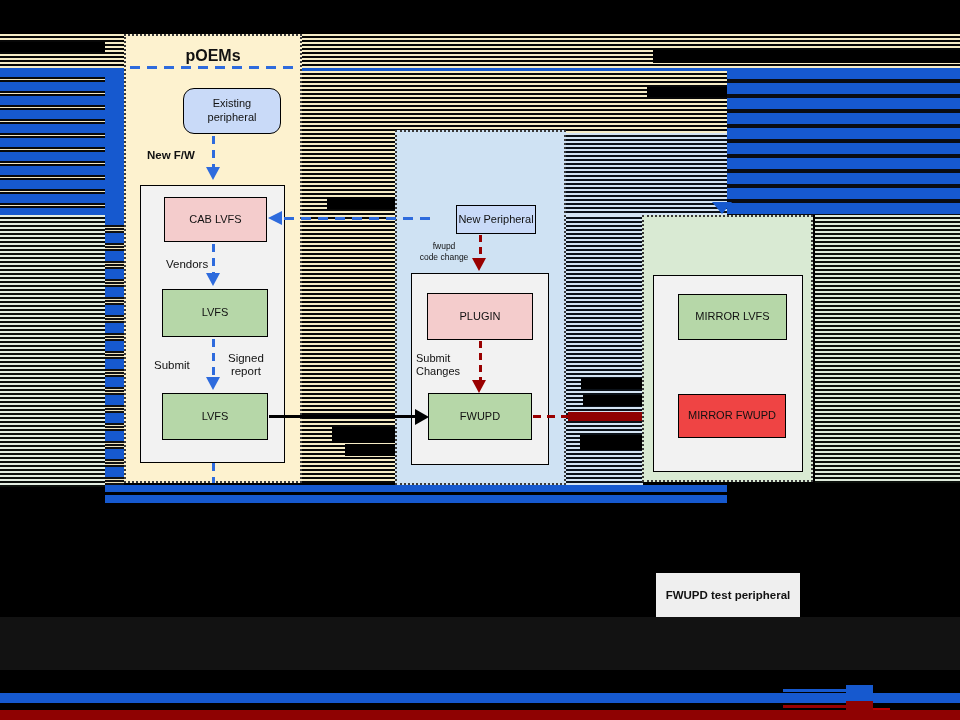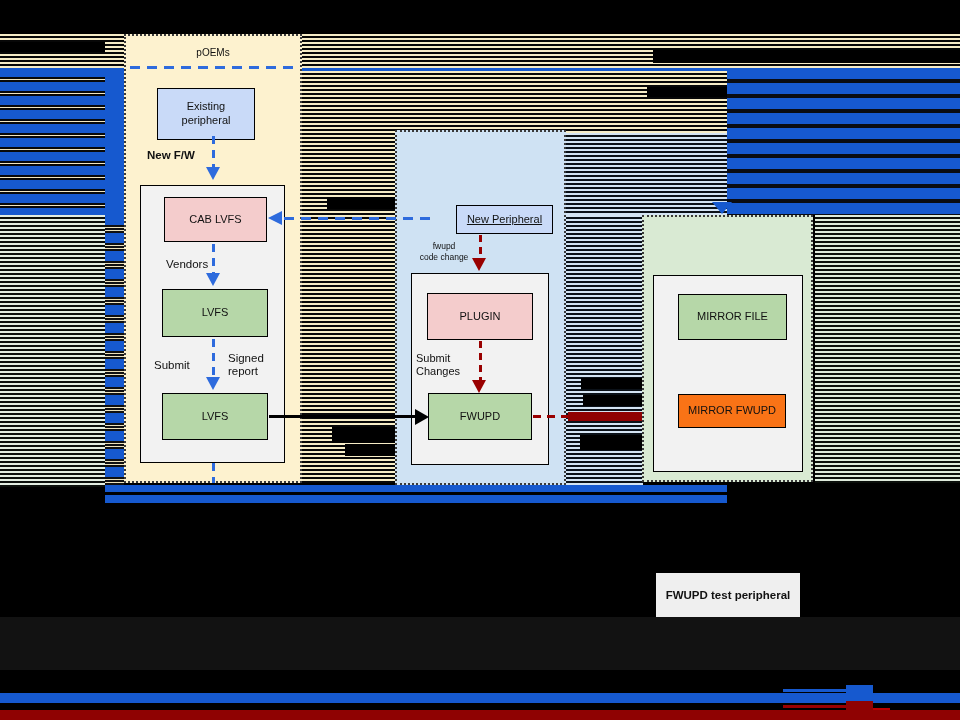--- a/index.html
+++ b/index.html
@@ -16,21 +16,21 @@
   .col-blue-mix{background:repeating-linear-gradient(180deg,#1659cf 0 10px,#101010 10px 12px,#ece2bd 12px 13px,#101010 13px 15px,#ece2bd 15px 16px,#101010 16px 18px);}
   .solid-blue{background:#1659cf;}
   .solid-black{background:#000;}
   .solid-red{background:#8f0202;}
   .dark-band{background:#121212;}
   
   .container-box{border:2px dotted #3a3a3a;box-sizing:border-box;}
   .node{border:1px solid #000;box-sizing:border-box;display:flex;align-items:center;
         justify-content:center;text-align:center;font-size:11px;line-height:1.25;white-space:pre-line;}
   .panel{border:1px solid #000;box-sizing:border-box;background:#f2f2f2;}
-  .ctitle{font-weight:normal;font-size:10px;text-align:center;white-space:pre-line;line-height:1.3;}
+  .ctitle{font-weight:bold;font-size:16px;text-align:center;white-space:pre-line;line-height:1.3;}
   .lbl{font-size:11.5px;white-space:pre-line;line-height:1.15;}
   .lbl-sm{font-size:8.5px;text-align:center;white-space:pre-line;line-height:1.25;}
   
   .hdash-blue{height:3px;background:repeating-linear-gradient(90deg,#2e6bdd 0 10px,transparent 10px 17px);}
   .vdash-blue{width:3px;background:repeating-linear-gradient(180deg,#2e6bdd 0 8px,transparent 8px 14px);}
   .hdash-red{height:3px;background:repeating-linear-gradient(90deg,#990000 0 8px,transparent 8px 14px);}
   .vdash-red{width:3px;background:repeating-linear-gradient(180deg,#990000 0 7px,transparent 7px 12px);}
   .hline-black{height:3px;background:#000;}
   .tri{width:0;height:0;}
   .tri-down-blue{border-left:7px solid transparent;border-right:7px solid transparent;border-top:13px solid #2e6bdd;}
@@ -68,44 +68,44 @@
   <div class="abs solid-black" style="left:332px;top:427px;width:64px;height:16px;"></div>
   <div class="abs solid-black" style="left:345px;top:444px;width:51px;height:12px;"></div>
   <div class="abs solid-black" style="left:581px;top:378px;width:61px;height:11px;"></div>
   <div class="abs solid-black" style="left:583px;top:395px;width:59px;height:11px;"></div>
   <div class="abs solid-black" style="left:580px;top:435px;width:62px;height:15px;"></div>
 
   <div class="abs container-box" style="left:124px;top:34px;width:178px;height:449px;background:#fdf2cf;"></div>
   <div class="abs ctitle" style="left:124px;top:46px;width:178px;">pOEMs</div>
   <div class="abs hdash-blue" style="left:130px;top:66px;width:166px;"></div>
 
-  <div class="abs node" style="left:157px;top:88px;width:98px;height:52px;background:#c9daf8;">Existing
+  <div class="abs node" style="left:183px;top:88px;width:98px;height:46px;background:#c9daf8;border-radius:11px;">Existing
 peripheral</div>
 
   <div class="abs lbl" style="left:147px;top:149px;font-weight:bold;">New F/W</div>
 
   <div class="abs panel" style="left:140px;top:185px;width:145px;height:278px;"></div>
   <div class="abs node" style="left:164px;top:197px;width:103px;height:45px;background:#f4cccc;">CAB LVFS</div>
   <div class="abs lbl" style="left:166px;top:258px;">Vendors</div>
   <div class="abs node" style="left:162px;top:289px;width:106px;height:48px;background:#b6d7a8;">LVFS</div>
   <div class="abs lbl" style="left:154px;top:359px;">Submit</div>
-  <div class="abs lbl" style="left:228px;top:352px;">Signed
+  <div class="abs lbl" style="left:228px;top:352px;text-align:center;">Signed
 report</div>
   <div class="abs node" style="left:162px;top:393px;width:106px;height:47px;background:#b6d7a8;">LVFS</div>
 
   <div class="abs vdash-blue" style="left:212px;top:136px;height:32px;"></div>
   <div class="abs tri tri-down-blue" style="left:206px;top:167px;"></div>
   <div class="abs vdash-blue" style="left:212px;top:244px;height:30px;"></div>
   <div class="abs tri tri-down-blue" style="left:206px;top:273px;"></div>
   <div class="abs vdash-blue" style="left:212px;top:339px;height:39px;"></div>
   <div class="abs tri tri-down-blue" style="left:206px;top:377px;"></div>
   <div class="abs vdash-blue" style="left:212px;top:463px;height:20px;"></div>
 
   <div class="abs container-box" style="left:395px;top:130px;width:171px;height:355px;background:#cfe2f3;"></div>
-  <div class="abs node" style="left:456px;top:205px;width:97px;height:29px;background:#c9daf8;text-decoration:underline;">New Peripheral</div>
+  <div class="abs node" style="left:456px;top:205px;width:80px;height:29px;background:#c9daf8;">New Peripheral</div>
   <div class="abs lbl-sm" style="left:400px;top:241px;width:88px;">fwupd
 code change</div>
   <div class="abs panel" style="left:411px;top:273px;width:138px;height:192px;"></div>
   <div class="abs node" style="left:427px;top:293px;width:106px;height:47px;background:#f4cccc;">PLUGIN</div>
   <div class="abs lbl" style="left:416px;top:352px;font-size:11px;">Submit
 Changes</div>
   <div class="abs node" style="left:428px;top:393px;width:104px;height:47px;background:#b6d7a8;">FWUPD</div>
 
   <div class="abs hdash-blue" style="left:284px;top:217px;width:148px;"></div>
   <div class="abs tri tri-left-blue" style="left:268px;top:211px;"></div>
@@ -117,22 +117,22 @@
 
   <div class="abs hline-black" style="left:269px;top:415px;width:148px;"></div>
   <div class="abs tri tri-right-black" style="left:415px;top:409px;"></div>
 
   <div class="abs hdash-red" style="left:533px;top:415px;width:131px;"></div>
   <div class="abs solid-red" style="left:568px;top:412px;width:76px;height:9px;"></div>
   <div class="abs tri tri-right-red" style="left:663px;top:410px;"></div>
 
   <div class="abs container-box" style="left:642px;top:215px;width:171px;height:267px;background:#d9ead3;"></div>
   <div class="abs panel" style="left:653px;top:275px;width:150px;height:197px;"></div>
-  <div class="abs node" style="left:678px;top:294px;width:109px;height:46px;background:#b6d7a8;">MIRROR FILE</div>
-  <div class="abs node" style="left:678px;top:394px;width:108px;height:34px;background:#f97316;">MIRROR FWUPD</div>
+  <div class="abs node" style="left:678px;top:294px;width:109px;height:46px;background:#b6d7a8;">MIRROR LVFS</div>
+  <div class="abs node" style="left:678px;top:394px;width:108px;height:44px;background:#ef4444;">MIRROR FWUPD</div>
 
   <div class="abs" style="left:656px;top:573px;width:144px;height:44px;background:#efefef;display:flex;align-items:center;justify-content:center;font-weight:bold;font-size:11.5px;">FWUPD test peripheral</div>
 
   <div class="abs solid-blue" style="left:105px;top:485px;width:622px;height:7px;"></div>
   <div class="abs solid-blue" style="left:105px;top:495px;width:622px;height:8px;"></div>
   <div class="abs dark-band" style="left:0px;top:617px;width:960px;height:53px;"></div>
   <div class="abs solid-blue" style="left:783px;top:689px;width:64px;height:3px;"></div>
   <div class="abs solid-blue" style="left:846px;top:685px;width:27px;height:21px;"></div>
   <div class="abs solid-blue" style="left:0px;top:693px;width:960px;height:10px;"></div>
   <div class="abs" style="left:783px;top:705px;width:64px;height:3px;background:#990000;"></div>

